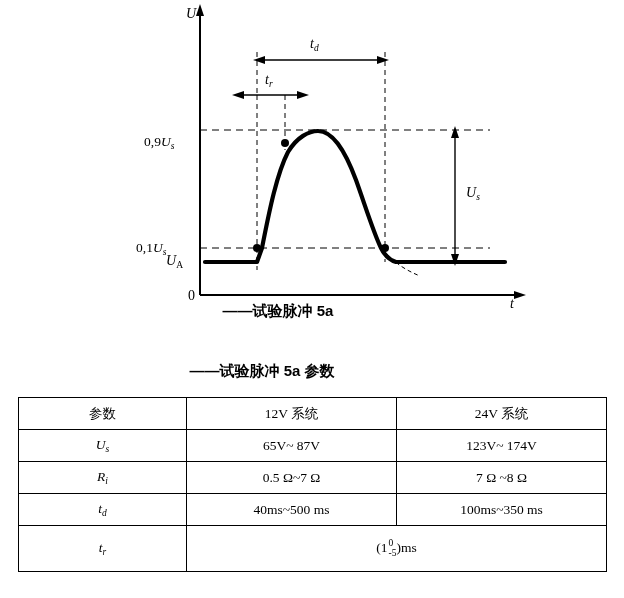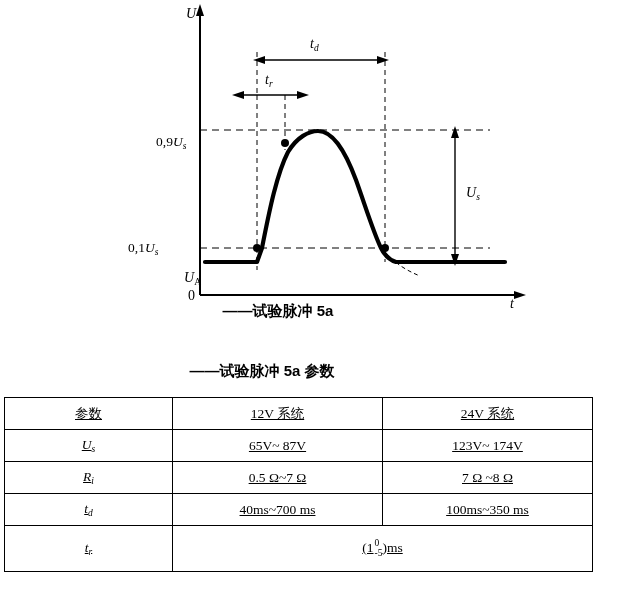--- a/index.html
+++ b/index.html
@@ -39,26 +39,25 @@
     width: 556px;
   }
   #caption-params {
     position: absolute;
     left: 0;
     top: 362px;
     width: 524px;
   }
   #param-table {
     position: absolute;
-    left: 4px;
+    left: 18px;
     top: 397px;
     width: 588px;
     border-collapse: collapse;
     table-layout: fixed;
-    text-decoration: underline;
   }
   #param-table td {
     border: 1px solid #000000;
     text-align: center;
     vertical-align: middle;
     font-size: 13.5px;
     font-family: "Liberation Serif", serif;
     height: 31px;
     padding: 0;
   }
@@ -136,29 +135,29 @@
   <div style="position:absolute;left:188px;top:288px;font-size:14px;">0</div>
 
   <div style="position:absolute;left:310px;top:36px;font-size:14px;">
     <span class="ital">t</span><span class="sub">d</span>
   </div>
 
   <div style="position:absolute;left:265px;top:72px;font-size:14px;">
     <span class="ital">t</span><span class="sub">r</span>
   </div>
 
-  <div style="position:absolute;left:156px;top:134px;font-size:13.5px;">
+  <div style="position:absolute;left:144px;top:134px;font-size:13.5px;">
     <span>0,9</span><span class="ital">U</span><span class="sub">s</span>
   </div>
 
-  <div style="position:absolute;left:128px;top:240px;font-size:13.5px;">
+  <div style="position:absolute;left:136px;top:240px;font-size:13.5px;">
     <span>0,1</span><span class="ital">U</span><span class="sub">s</span>
   </div>
 
-  <div style="position:absolute;left:184px;top:253px;font-size:14px;margin-top:17px;">
+  <div style="position:absolute;left:166px;top:253px;font-size:14px;">
     <span class="ital">U</span><span class="sub" style="font-style:normal;">A</span>
   </div>
 
   <div style="position:absolute;left:466px;top:185px;font-size:14px;">
     <span class="ital">U</span><span class="sub">s</span>
   </div>
 
   <div id="caption-pulse" class="fig-caption cn">——试验脉冲 5a</div>
   <div id="caption-params" class="fig-caption cn">——试验脉冲 5a 参数</div>
 </div>
@@ -186,21 +185,21 @@
       <td>
         <span class="ital">R</span><span class="sub">i</span>
       </td>
       <td>0.5 Ω~7 Ω</td>
       <td>7 Ω ~8 Ω</td>
     </tr>
     <tr>
       <td>
         <span class="ital">t</span><span class="sub">d</span>
       </td>
-      <td>40ms~700 ms</td>
+      <td>40ms~500 ms</td>
       <td>100ms~350 ms</td>
     </tr>
     <tr>
       <td class="tall">
         <span class="ital">t</span><span class="sub">r</span>
       </td>
       <td class="tall" colspan="2">
         <span>(1</span><span class="sup-pair"><span style="display:block;">0</span><span style="display:block;">-5</span></span><span>)ms</span>
       </td>
     </tr>

